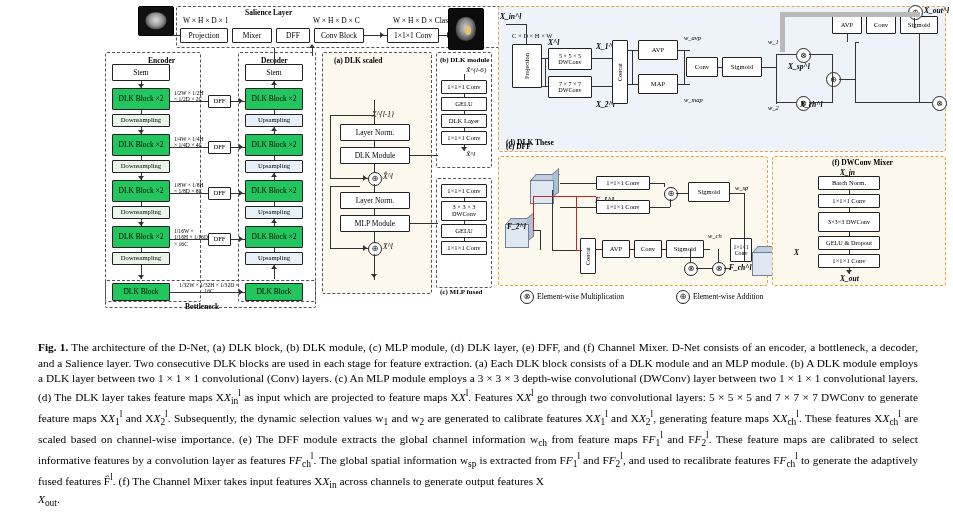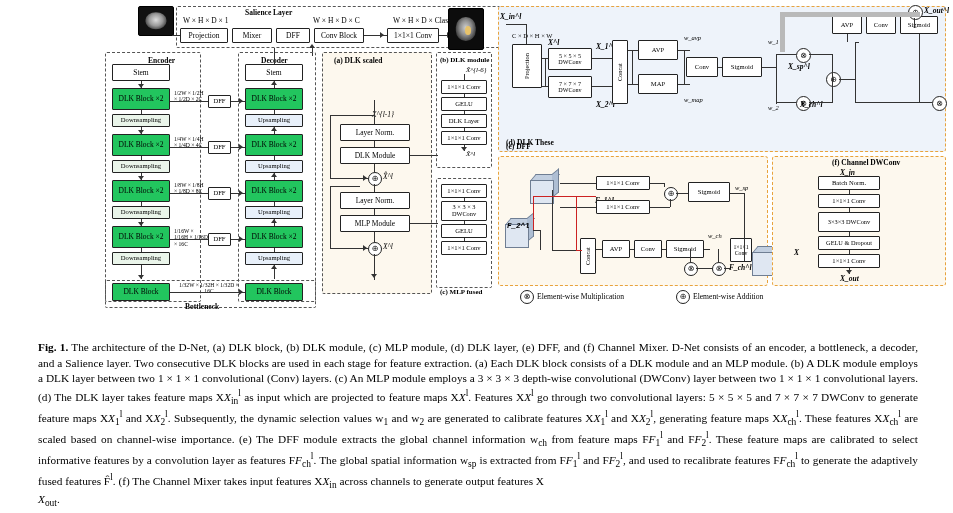--- a/index.html
+++ b/index.html
@@ -386,21 +386,21 @@
       <div class="t"></div>
       <div class="s"></div>
       <div class="f"></div>
     </div>
   <div class="lbl it" style="left:560px;top:196px;font-weight:bold;margin-left:35px;">F_1^l</div>
   <div class="cube" style="left:505px;top:218px;">
       <div class="t"></div>
       <div class="s"></div>
       <div class="f"></div>
     </div>
-  <div class="lbl it" style="left:507px;top:222px;font-weight:bold;z-index:5;font-family:Liberation Mono, monospace;">F_2^l</div>
+  <div class="lbl it" style="left:507px;top:222px;font-weight:bold;z-index:5;">F_2^l</div>
 
   <div class="box" style="left:596px;top:176px;width:54px;height:14px;font-size:6.6px;">1×1×1 Conv</div>
   <div class="box" style="left:596px;top:200px;width:54px;height:14px;font-size:6.6px;">1×1×1 Conv</div>
   <div class="circ" style="left:664px;top:187px;width:12px;height:12px;">⊕</div>
   <div class="box" style="left:688px;top:182px;width:42px;height:20px;font-size:6.6px;">Sigmoid</div>
   <div class="lbl it" style="left:735px;top:184px;font-size:6.5px;">w_sp</div>
 
   <div class="box" style="left:580px;top:238px;width:16px;height:36px;font-size:6.3px;writing-mode:vertical-rl;transform:rotate(180deg);">Concat</div>
   <div class="box" style="left:602px;top:240px;width:28px;height:18px;font-size:6.6px;">AVP</div>
   <div class="box" style="left:634px;top:240px;width:28px;height:18px;font-size:6.6px;">Conv</div>
@@ -438,21 +438,21 @@
   <div class="line h" style="left:552px;top:250px;width:28px;"></div>
   <div class="line v" style="left:540px;top:230px;height:20px;"></div>
   <div class="line h" style="left:533px;top:230px;width:8px;"></div>
 
   <div style="position:absolute;left:533px;top:196px;width:63px;height:1px;background:#cc2222;"></div>
   <div style="position:absolute;left:533px;top:196px;width:1px;height:34px;background:#cc2222;"></div>
   <div style="position:absolute;left:576px;top:196px;width:1px;height:54px;background:#cc2222;"></div>
   <div style="position:absolute;left:576px;top:250px;width:6px;height:1px;background:#cc2222;"></div>
 
   <div class="dash-orange panel-beige" style="left:772px;top:156px;width:174px;height:130px;"></div>
-  <div class="lbl bold" style="left:832px;top:158px;">(f) Channel DWConv</div>
+  <div class="lbl bold" style="left:832px;top:158px;">(f) DWConv Mixer</div>
   <div class="lbl it" style="left:840px;top:168px;font-weight:bold;">X_in</div>
 
   <div class="box" style="left:818px;top:176px;width:62px;height:14px;font-size:6.6px;">Batch Norm.</div>
   <div class="box" style="left:818px;top:194px;width:62px;height:14px;font-size:6.6px;">1×1×1 Conv</div>
   <div class="box" style="left:818px;top:212px;width:62px;height:20px;font-size:6.3px;">3×3×3 DWConv</div>
   <div class="box" style="left:818px;top:236px;width:62px;height:14px;font-size:6.3px;">GELU &amp; Dropout</div>
   <div class="box" style="left:818px;top:254px;width:62px;height:14px;font-size:6.6px;">1×1×1 Conv</div>
   <div class="lbl it" style="left:840px;top:274px;font-weight:bold;">X_out</div>
   <div class="lbl it" style="left:794px;top:248px;font-weight:bold;">X</div>
 

